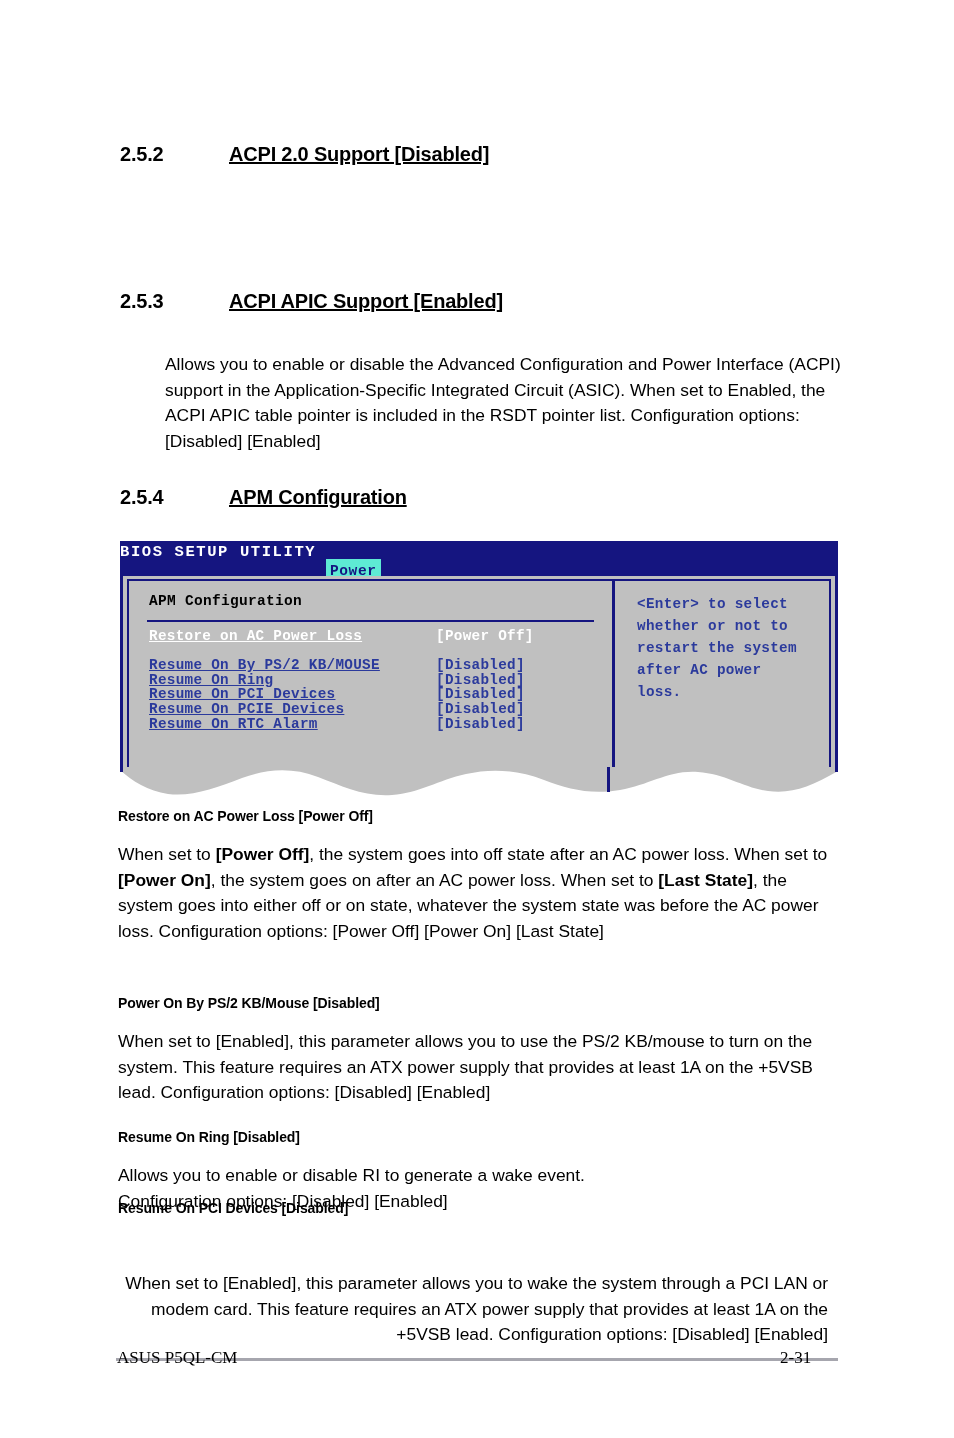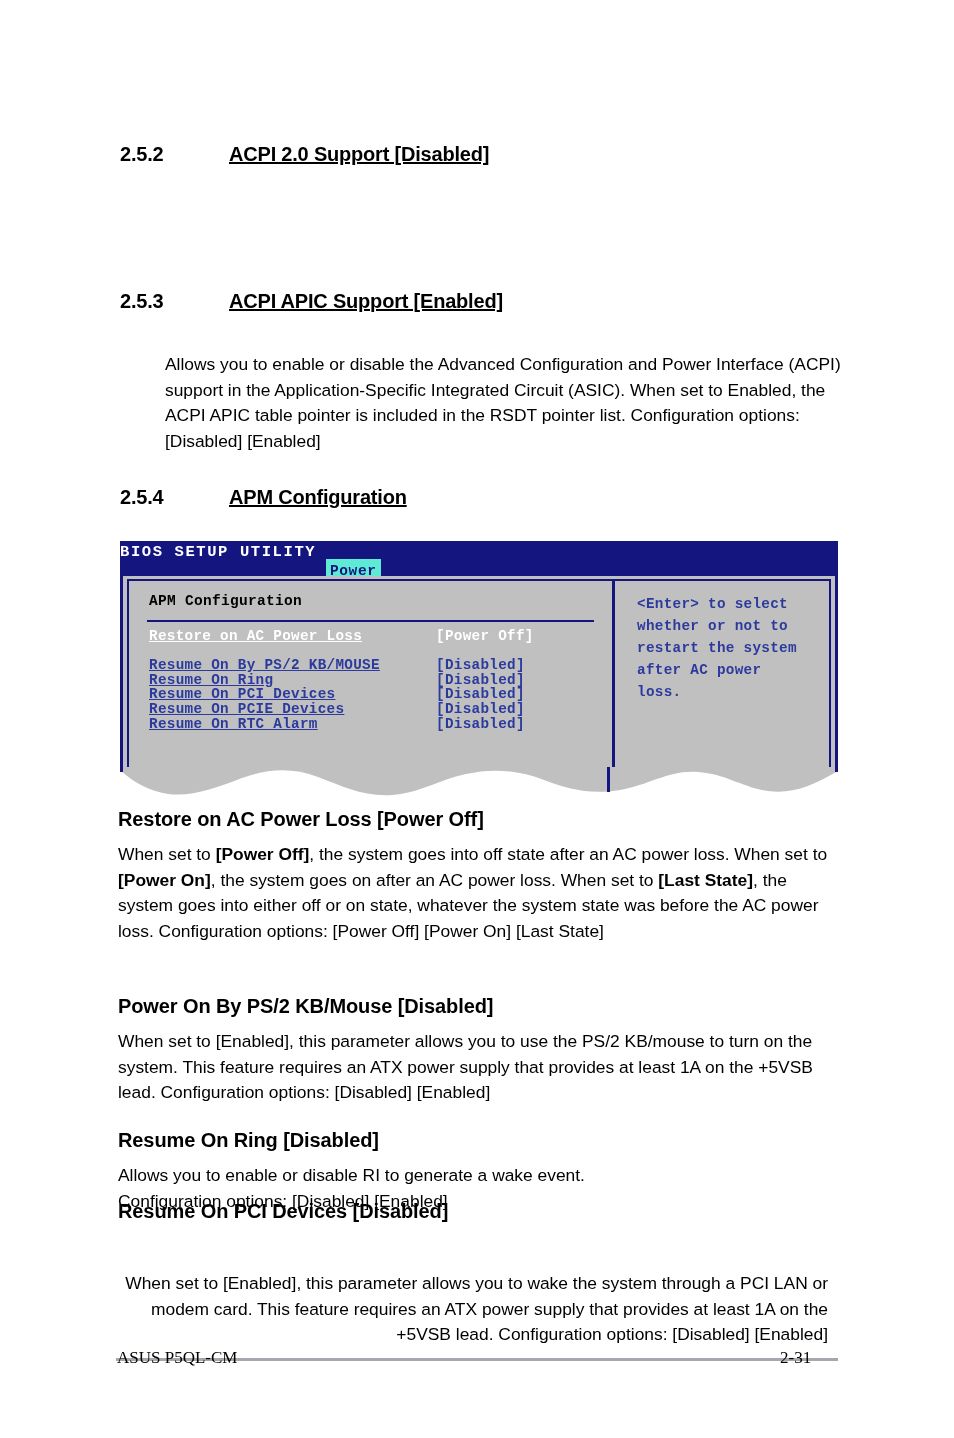--- a/index.html
+++ b/index.html
@@ -40,21 +40,21 @@
     position: absolute;
     font-size: 17.4px;
     line-height: 25.6px;
     color: #000;
   }
   .para b { font-weight: bold; }
 
   
   .sub-head {
     position: absolute;
-    font-size: 20px;
+    font-size: 14px;
     font-weight: bold;
     letter-spacing: -0.1px;
     white-space: nowrap;
   }
 
   
   #bios-screenshot {
     position: absolute;
     left: 120px;
     top: 541px;

